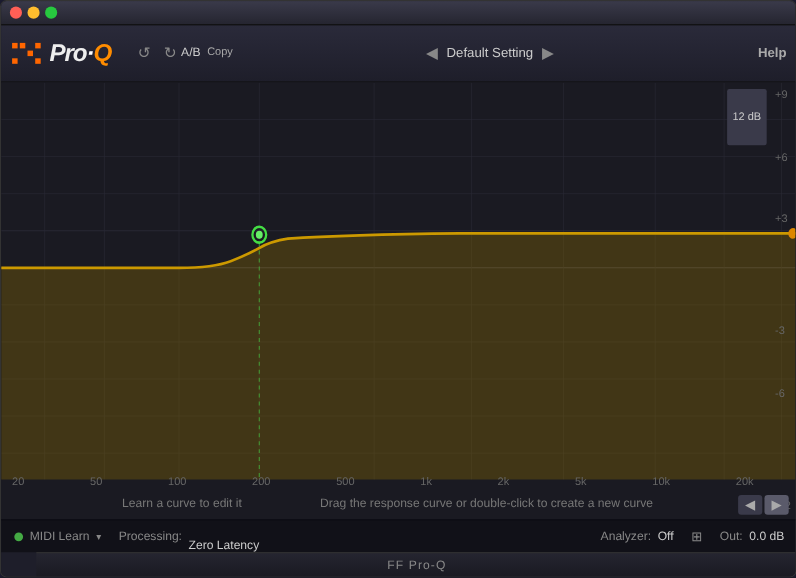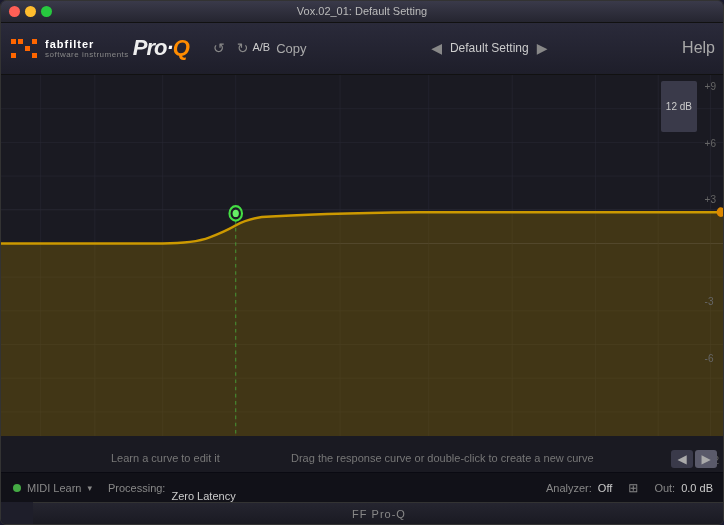--- a/index.html
+++ b/index.html
@@ -82,44 +82,45 @@
       gap: 6px;
       color: #aaa;
       font-size: 12px;
     }
     .ab-label {
       color: #ccc;
       font-size: 11px;
     }
     .copy-btn {
       color: #aaa;
-      font-size: 13px;
+      font-size: 10px;
       cursor: pointer;
     }
     .preset-area {
       display: flex;
       align-items: center;
       gap: 8px;
       flex: 1;
       justify-content: center;
     }
     .preset-arrow {
       color: #888;
       cursor: pointer;
       font-size: 14px;
     }
     .preset-name {
       color: #ccc;
       font-size: 12px;
     }
     .help-btn {
       color: #aaa;
-      font-size: 16px;
+      font-size: 12px;
       cursor: pointer;
       margin-left: 10px;
+      font-weight: bold;
     }
 
     
     .eq-area {
       flex: 1;
       position: relative;
       background: #1a1a22;
       overflow: hidden;
     }
 
@@ -294,21 +295,20 @@
 <body>
 
 <div style="width:724px;height:525px;display:flex;flex-direction:column;background:#1a1a22;border-radius:6px;overflow:hidden;border:1px solid #333;">
 
   <div class="app-title-bar">
     <div class="traffic-lights">
       <div class="traffic-light tl-close"></div>
       <div class="traffic-light tl-min"></div>
       <div class="traffic-light tl-max"></div>
     </div>
-    <span class="app-title">Vox.02_01: Default Setting</span>
   </div>
 
   <div class="plugin-container">
 
     <div class="header">
       <div class="logo-area">
 
         <div style="display:flex;flex-direction:column;gap:2px;margin-right:4px;">
           <div style="display:flex;gap:2px;">
             <div style="width:5px;height:5px;background:#ff6600;"></div>
@@ -321,24 +321,20 @@
             <div style="width:5px;height:5px;background:transparent;"></div>
             <div style="width:5px;height:5px;background:#ff6600;"></div>
             <div style="width:5px;height:5px;background:transparent;"></div>
           </div>
           <div style="display:flex;gap:2px;">
             <div style="width:5px;height:5px;background:#ff6600;"></div>
             <div style="width:5px;height:5px;background:transparent;"></div>
             <div style="width:5px;height:5px;background:transparent;"></div>
             <div style="width:5px;height:5px;background:#ff6600;"></div>
           </div>
-        </div>
-        <div class="brand-text">
-          <span class="fabfilter-text">fabfilter</span>
-          <span class="software-text">software instruments</span>
         </div>
         <span class="proq-text"><span style="color:#eee;font-style:italic;font-size:22px;font-weight:bold;">Pro</span><span class="proq-dot">·</span><span style="color:#ff8c00;font-style:italic;font-size:22px;font-weight:bold;">Q</span></span>
       </div>
 
       <div class="header-controls">
         <div class="undo-redo">
           <span class="undo-btn">↺</span>
           <span class="redo-btn">↻</span>
         </div>
         <div class="ab-controls">
@@ -399,20 +395,32 @@
         <span>+3</span>
         <span style="color:#888;"></span>
         <span>-3</span>
         <span>-6</span>
         <span></span>
         <span>-12</span>
       </div>
 
       <div class="db-badge">12 dB</div>
 
+      <div class="freq-labels">
+        <span>20</span>
+        <span>50</span>
+        <span>100</span>
+        <span>200</span>
+        <span>500</span>
+        <span>1k</span>
+        <span>2k</span>
+        <span>5k</span>
+        <span>10k</span>
+        <span>20k</span>
+      </div>
 
       <span class="hint-left">Learn a curve to edit it</span>
       <span class="hint-right">Drag the response curve or double-click to create a new curve</span>
 
       <div class="nav-arrows">
         <div class="nav-arrow">◀</div>
         <div class="nav-arrow active">▶</div>
       </div>
     </div>
 

